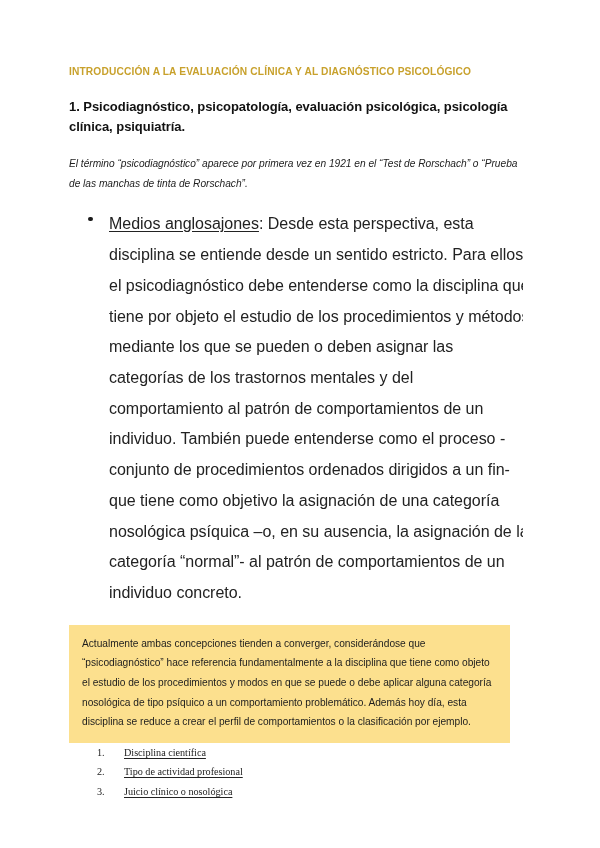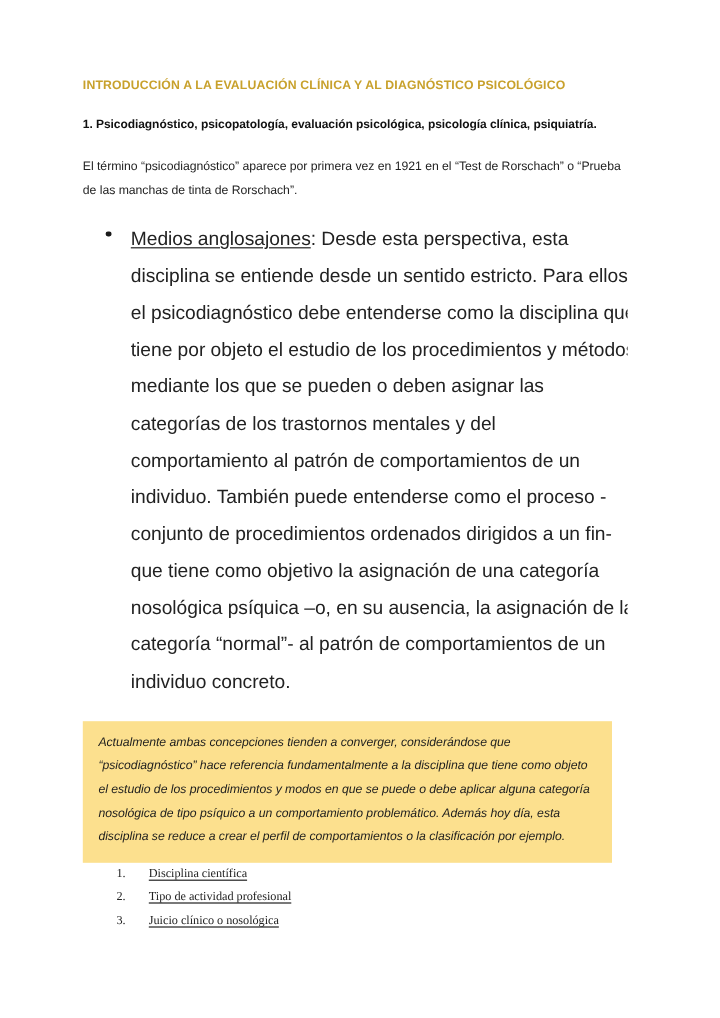--- a/index.html
+++ b/index.html
@@ -25,33 +25,34 @@
   }
   .doc-title {
     font-size: 10.2px;
     font-weight: 700;
     color: #c8a12c;
     letter-spacing: 0.15px;
     line-height: 1.5;
     margin: 0 0 18px 0;
   }
   .section-heading {
-    font-size: 10px;
+    font-size: 13px;
     font-weight: 700;
     color: #111111;
     line-height: 1.5;
     margin: 0 0 18px 0;
     letter-spacing: -0.05px;
   }
   .para {
     font-size: 10.2px;
     line-height: 1.92;
     margin: 0 0 16px 0;
     color: #222222;
     letter-spacing: -0.02px;
+    font-style: italic;
   }
   .para.tight {
     margin-bottom: 6px;
   }
   ul.bullets {
     list-style: none;
     margin: 0 0 0 0;
     padding: 0;
   }
   ul.bullets > li {
@@ -76,21 +77,20 @@
   .u {
     text-decoration: underline;
     text-underline-offset: 1.5px;
   }
   .highlight-box {
     background: #fce08e;
     padding: 9px 13px 11px 13px;
     margin: 16px 0 0 0;
     width: 441px;
     box-sizing: border-box;
-    font-style: italic;
   }
   .highlight-box p {
     margin: 0;
     font-size: 10.2px;
     line-height: 1.92;
     color: #1d1d1d;
     letter-spacing: -0.02px;
   }
   .after-box {
     margin-top: 38px;

